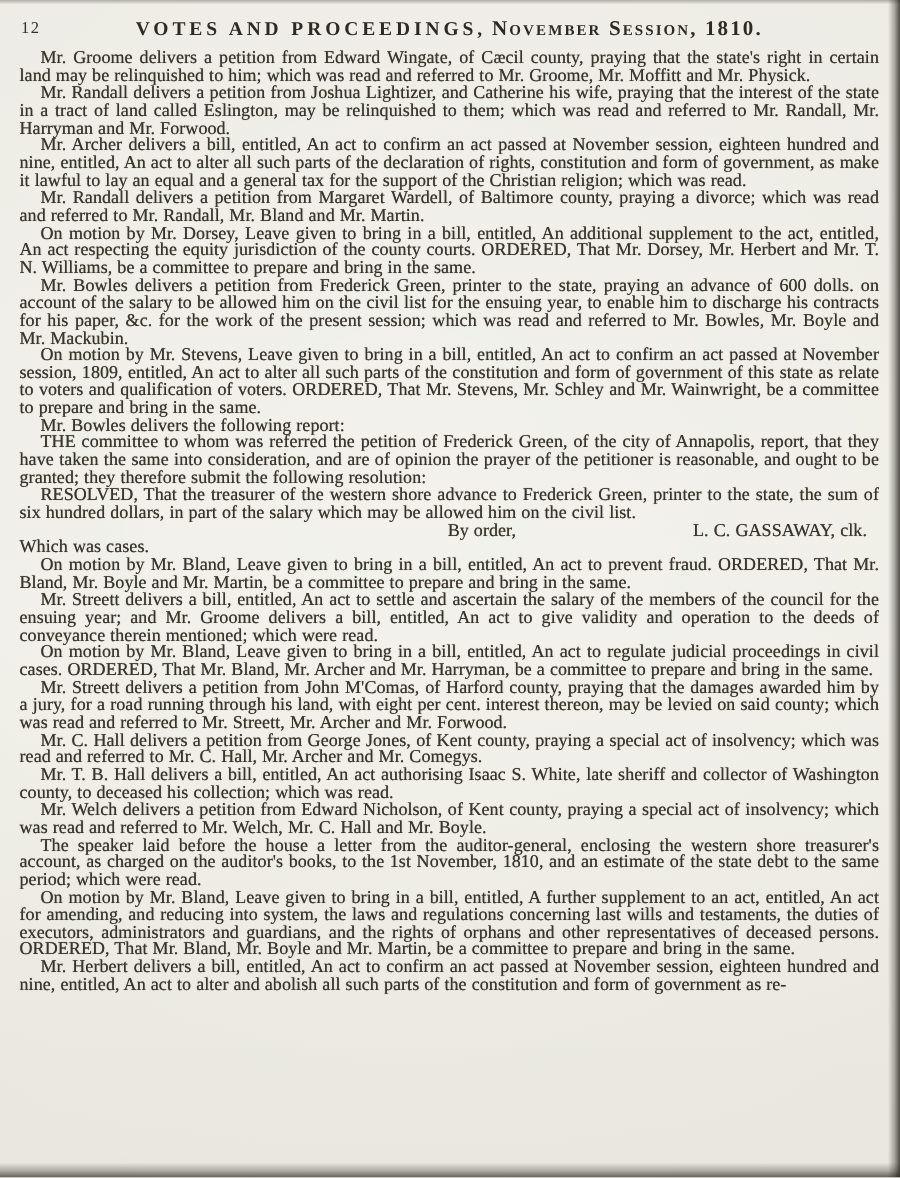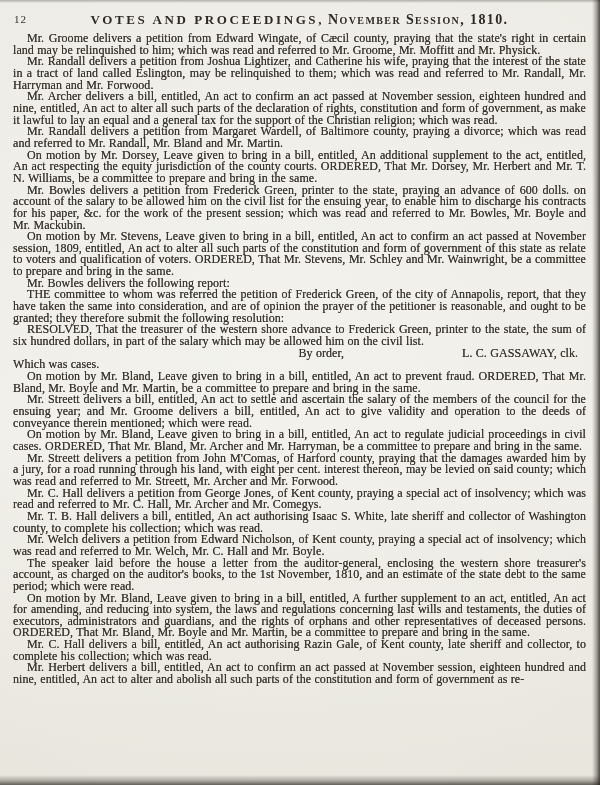--- a/index.html
+++ b/index.html
@@ -108,20 +108,19 @@
       <p class="para byorder">
         <span class="byorder-left">By order,</span>
         <span class="byorder-right">L. C. GASSAWAY, clk.</span>
       </p>
       <p class="para noindent">Which was cases.</p>
       <p class="para body">On motion by Mr. Bland, Leave given to bring in a bill, entitled, An act to prevent fraud. ORDERED, That Mr. Bland, Mr. Boyle and Mr. Martin, be a committee to prepare and bring in the same.</p>
       <p class="para body">Mr. Streett delivers a bill, entitled, An act to settle and ascertain the salary of the members of the council for the ensuing year; and Mr. Groome delivers a bill, entitled, An act to give validity and operation to the deeds of conveyance therein mentioned; which were read.</p>
       <p class="para body">On motion by Mr. Bland, Leave given to bring in a bill, entitled, An act to regulate judicial proceedings in civil cases. ORDERED, That Mr. Bland, Mr. Archer and Mr. Harryman, be a committee to prepare and bring in the same.</p>
       <p class="para body">Mr. Streett delivers a petition from John M'Comas, of Harford county, praying that the damages awarded him by a jury, for a road running through his land, with eight per cent. interest thereon, may be levied on said county; which was read and referred to Mr. Streett, Mr. Archer and Mr. Forwood.</p>
       <p class="para body">Mr. C. Hall delivers a petition from George Jones, of Kent county, praying a special act of insolvency; which was read and referred to Mr. C. Hall, Mr. Archer and Mr. Comegys.</p>
-      <p class="para body">Mr. T. B. Hall delivers a bill, entitled, An act authorising Isaac S. White, late sheriff and collector of Washington county, to complete his collection; which was read.</p>
+      <p class="para body">Mr. T. B. Hall delivers a bill, entitled, An act authorising Isaac S. White, late sheriff and collector of Washington county, to deceased his collection; which was read.</p>
       <p class="para body">Mr. Welch delivers a petition from Edward Nicholson, of Kent county, praying a special act of insolvency; which was read and referred to Mr. Welch, Mr. C. Hall and Mr. Boyle.</p>
       <p class="para body">The speaker laid before the house a letter from the auditor-general, enclosing the western shore treasurer's account, as charged on the auditor's books, to the 1st November, 1810, and an estimate of the state debt to the same period; which were read.</p>
       <p class="para body">On motion by Mr. Bland, Leave given to bring in a bill, entitled, A further supplement to an act, entitled, An act for amending, and reducing into system, the laws and regulations concerning last wills and testaments, the duties of executors, administrators and guardians, and the rights of orphans and other representatives of deceased persons. ORDERED, That Mr. Bland, Mr. Boyle and Mr. Martin, be a committee to prepare and bring in the same.</p>
-      <p class="para body">Mr. C. Hall delivers a bill, entitled, An act authorising Razin Gale, of Kent county, late sheriff and collector, to complete his collection; which was read.</p>
       <p class="para body">Mr. Herbert delivers a bill, entitled, An act to confirm an act passed at November session, eighteen hundred and nine, entitled, An act to alter and abolish all such parts of the constitution and form of government as re-</p>
     </main>
 </div>
 
 </body></html>

